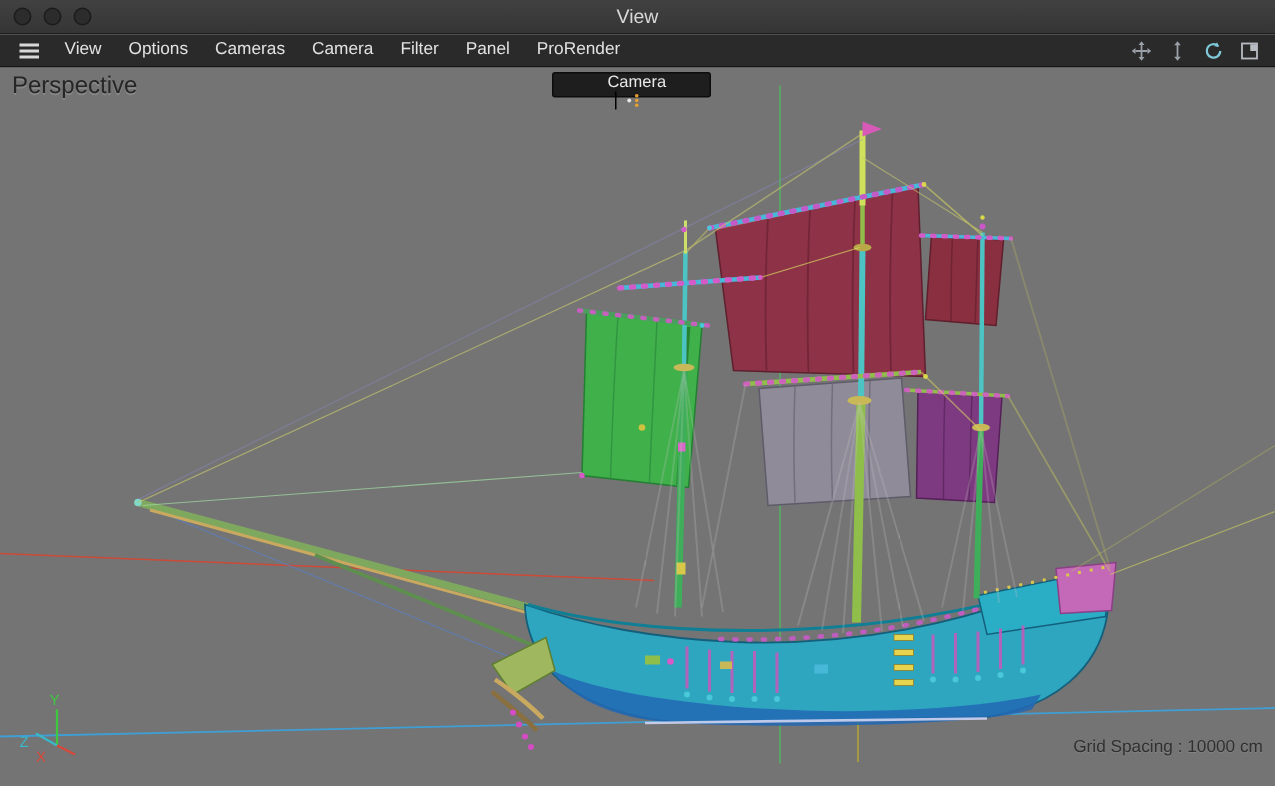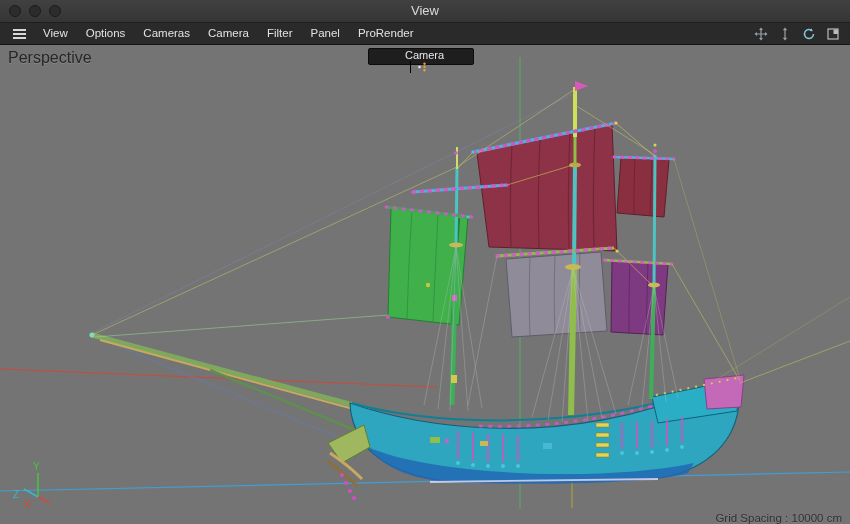--- a/index.html
+++ b/index.html
@@ -28,21 +28,21 @@
   .viewport{position:absolute;top:45px;left:0;width:850px;height:479px;background:#747474;}
   .viewport svg.scene{position:absolute;top:0;left:0;}
   .view-label{position:absolute;left:8px;top:4px;color:#262626;font-size:16px;
     text-shadow:0 1px 0 rgba(255,255,255,.14);}
   .camera-select{position:absolute;left:368px;top:3px;width:106px;height:17px;
     background:#1e1e1e;border:1px solid #0c0c0c;border-radius:2px;display:flex;
     align-items:center;box-sizing:border-box;cursor:pointer;flex-direction:column;}
   .camera-select .lbl{flex:1;color:#e8e8e8;font-size:11px;padding-left:7px;}
   .camera-select .iconbox{width:22px;height:100%;border-left:1px solid #000;
     display:flex;align-items:center;justify-content:center;}
-  .grid-label{position:absolute;right:8px;bottom:0;color:#303030;font-size:11.5px;
+  .grid-label{position:absolute;right:8px;bottom:20px;color:#303030;font-size:11.5px;
     text-shadow:0 1px 0 rgba(255,255,255,.12);}
 </style>
 </head>
 <body>
 
 <div class="window">
 
   <div class="titlebar">
     <div class="traffic">
       <span class="light"></span>

